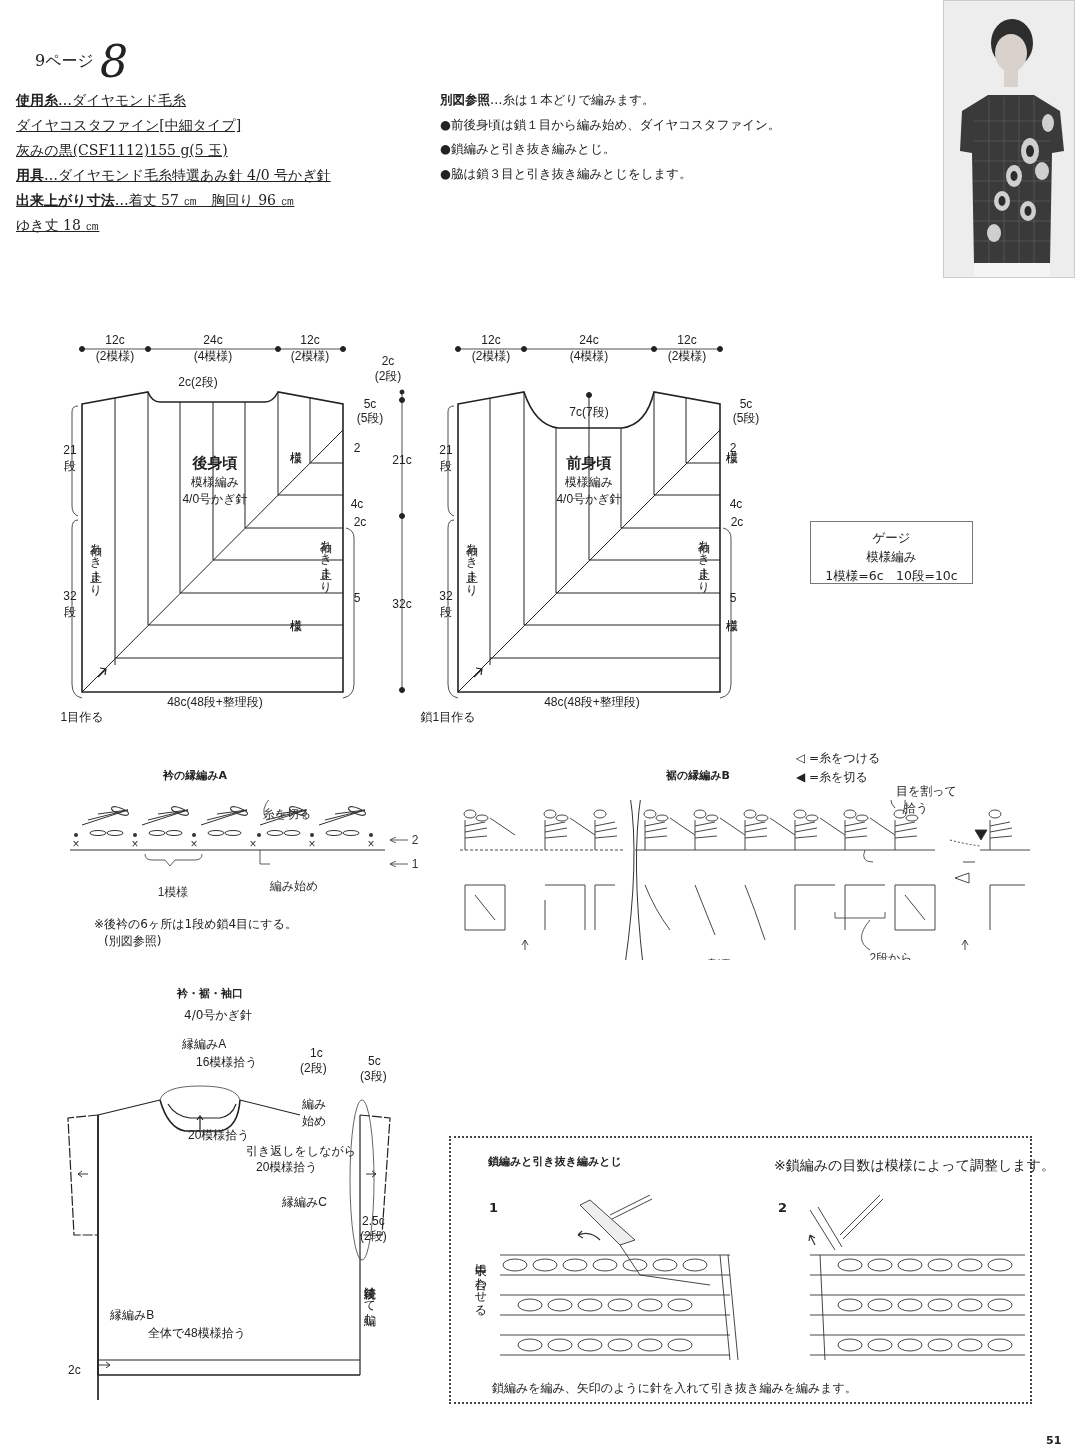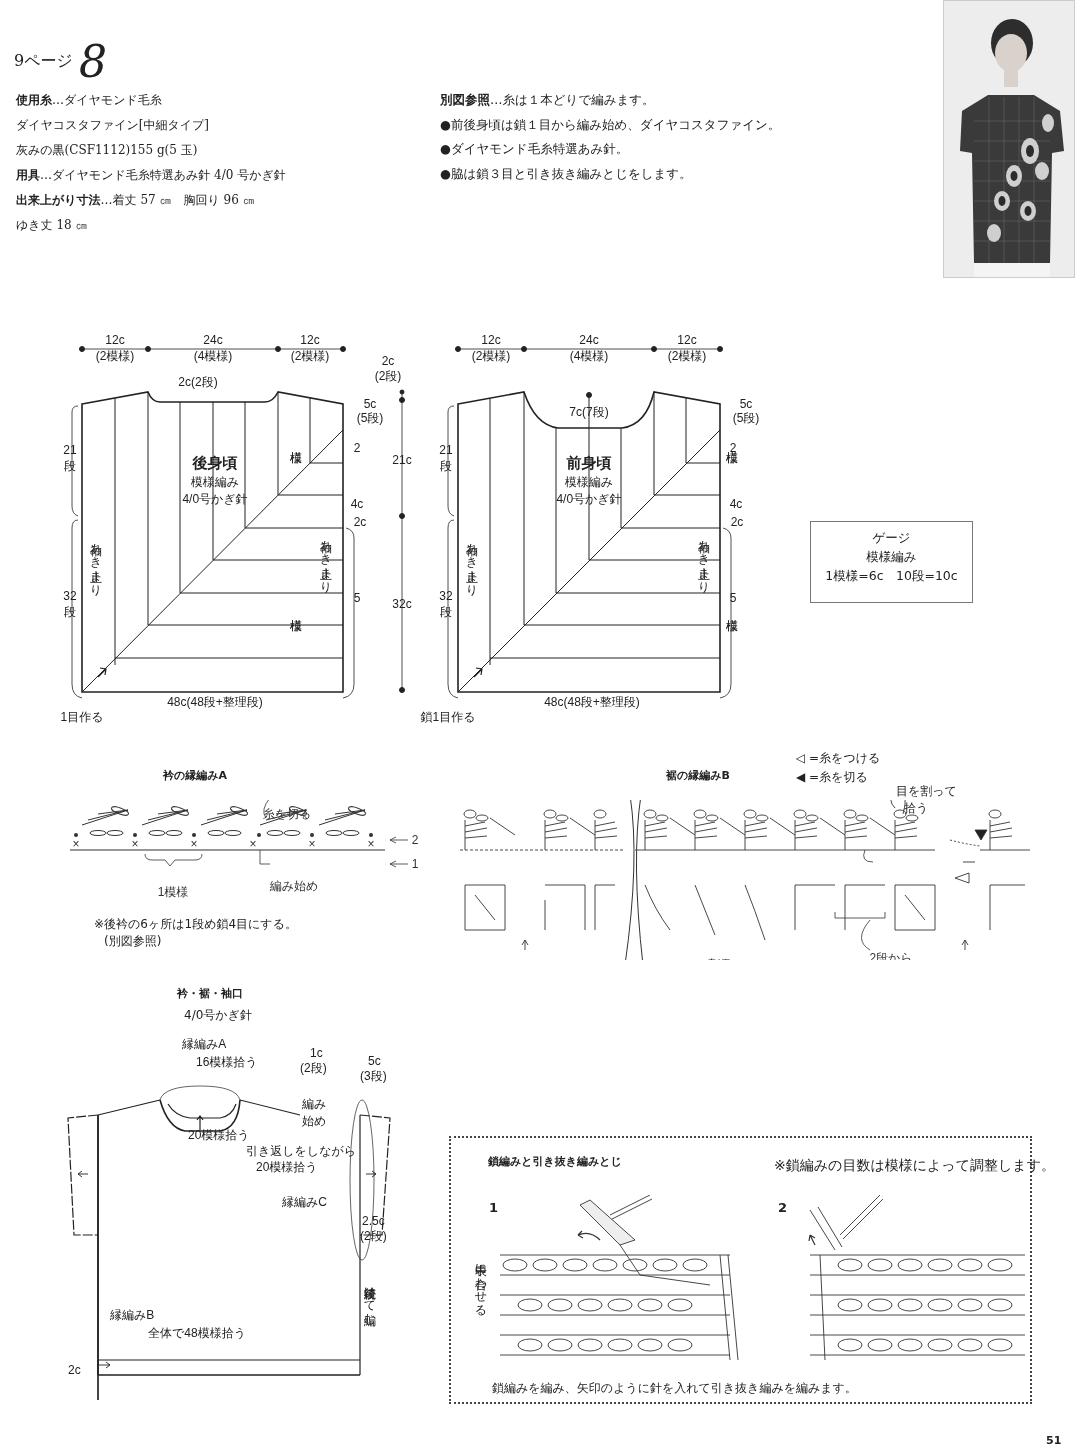--- a/index.html
+++ b/index.html
@@ -1,32 +1,32 @@
 <!DOCTYPE html>
 <html><head>
 <meta charset="utf-8">
 <style>
   html, body { margin:0; padding:0; background:#ffffff; }
   body { width:1080px; height:1456px; position:relative; overflow:hidden;
          font-family:"DejaVu Sans", sans-serif; color:#222; }
   .abs { position:absolute; }
-  .serif { font-family:"DejaVu Serif", "Liberation Serif", serif; }
+  .serif { font-family:"DejaVu Serif", "Liberation Serif", serif;margin-left:21px; }
   .t13 { font-size:13px; }
   .t12 { font-size:12px; }
   .t11 { font-size:14px; }
   .bold { font-weight:bold; }
   .vert { writing-mode:vertical-rl; text-orientation:upright; letter-spacing:0; line-height:1; }
   .header-page { left:14px; top:36px; }
   .header-page .prefix { font-size:16px; vertical-align:middle; }
   .header-page .num { font-family:"DejaVu Serif", serif; font-style:italic; font-size:44px; vertical-align:middle; margin-left:6px; }
-  .spec-line { left:16px; font-size:12px; font-family:"DejaVu Serif", serif; white-space:nowrap; }
+  .spec-line { left:16px; font-size:14px; font-family:"DejaVu Serif", serif; white-space:nowrap;text-decoration:underline; }
   .spec-line b { font-weight:bold; }
   .points { left:440px; top:88px; font-family:"DejaVu Serif", serif; font-size:12.5px; line-height:24.5px; }
   .photo { left:943px; top:0; width:130px; height:276px; background:linear-gradient(#f2f2f2, #e8e8e8); border:1px solid #ccc; overflow:hidden; }
-  .gauge { left:810px; top:521px; width:163px; height:82px; border:1px solid #777; text-align:center; font-size:12.5px; line-height:19px; padding-top:6px; box-sizing:border-box; }
+  .gauge { left:810px; top:521px; width:163px; height:63px; border:1px solid #777; text-align:center; font-size:12.5px; line-height:19px; padding-top:6px; box-sizing:border-box; }
   .section-title { font-weight:bold; font-size:11px; }
   .dotted-box { left:449px; top:1136px; width:583px; height:268px; border:2px dotted #444; box-sizing:border-box; }
   .watermark { left:728px; top:1479px; font-size:22px; color:#0f766e; letter-spacing:1px; }
   .pagenum { left:1046px; top:1434px; font-size:11px; font-weight:bold; }
   svg text { font-family:"Liberation Sans", "DejaVu Sans", sans-serif; }
 </style>
 </head>
 <body>
 
 <div class="abs header-page">
@@ -36,21 +36,21 @@
 <div class="abs spec-line" style="top:92px"><b>使用糸</b><span>…ダイヤモンド毛糸</span></div>
 <div class="abs spec-line" style="top:117px">ダイヤコスタファイン[中細タイプ]</div>
 <div class="abs spec-line" style="top:142px">灰みの黒(CSF1112)155 g(5 玉)</div>
 <div class="abs spec-line" style="top:167px"><b>用具</b><span>…ダイヤモンド毛糸特選あみ針 4/0 号かぎ針</span></div>
 <div class="abs spec-line" style="top:192px"><b>出来上がり寸法</b><span>…着丈 57 ㎝　胸回り 96 ㎝</span></div>
 <div class="abs spec-line" style="top:217px">ゆき丈 18 ㎝</div>
 
 <div class="abs points">
   <div><b>別図参照</b><span>…糸は１本どりで編みます。</span></div>
   <div>●前後身頃は鎖１目から編み始め、ダイヤコスタファイン。</div>
-  <div>●ダイヤモンド毛糸特選あみ針。</div>
+  <div>●鎖編みと引き抜き編みとじ。</div>
   <div>●脇は鎖３目と引き抜き編みとじをします。</div>
 </div>
 
 <div class="abs photo" title="model-wearing-crochet-top-photo">
   <svg width="130" height="276" viewBox="0 0 130 276">
     <rect x="0" y="0" width="130" height="276" fill="#ededed"></rect>
     <ellipse cx="68" cy="42" rx="21" ry="24" fill="#2d2d2d"></ellipse>
     <ellipse cx="67" cy="52" rx="16" ry="19" fill="#d9d2cc"></ellipse>
     <rect x="60" y="68" width="14" height="18" fill="#d9d2cc"></rect>
     <path d="M18 110 L44 94 L90 94 L116 110 L120 150 L108 152 L106 262 L30 262 L28 152 L16 150 Z" fill="#3a3a3a"></path>

